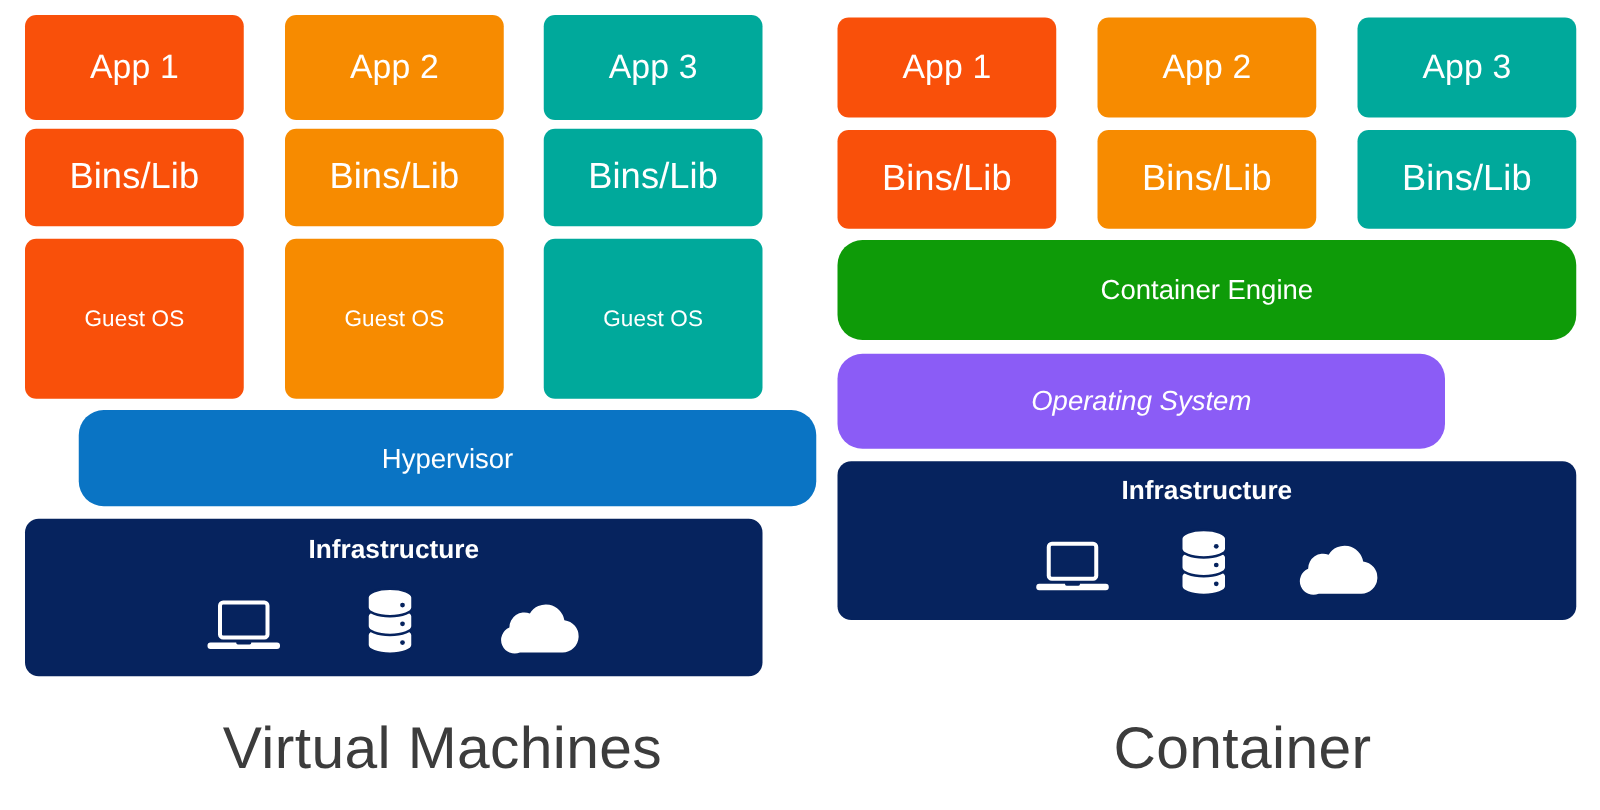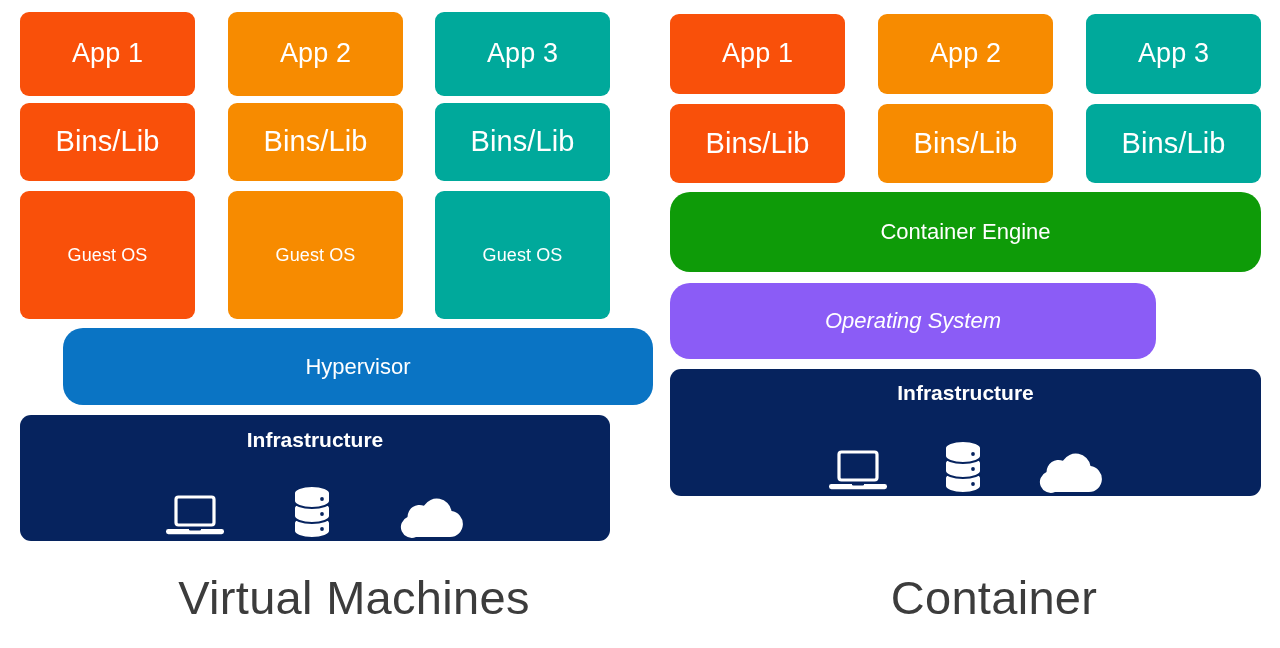--- a/index.html
+++ b/index.html
@@ -54,21 +54,20 @@
     font-size: 22px;
     user-select: none;
   }
 
   .infra-bar {
     position: absolute;
     border-radius: 11px;
     color: #ffffff;
     box-sizing: border-box;
     user-select: none;
-    justify-content: space-between;
   }
   .infra-title {
     width: 100%;
     text-align: center;
     font-size: 21px;
     font-weight: 700;
     color: #ffffff;
   }
   .infra-icons {
     display: flex;

